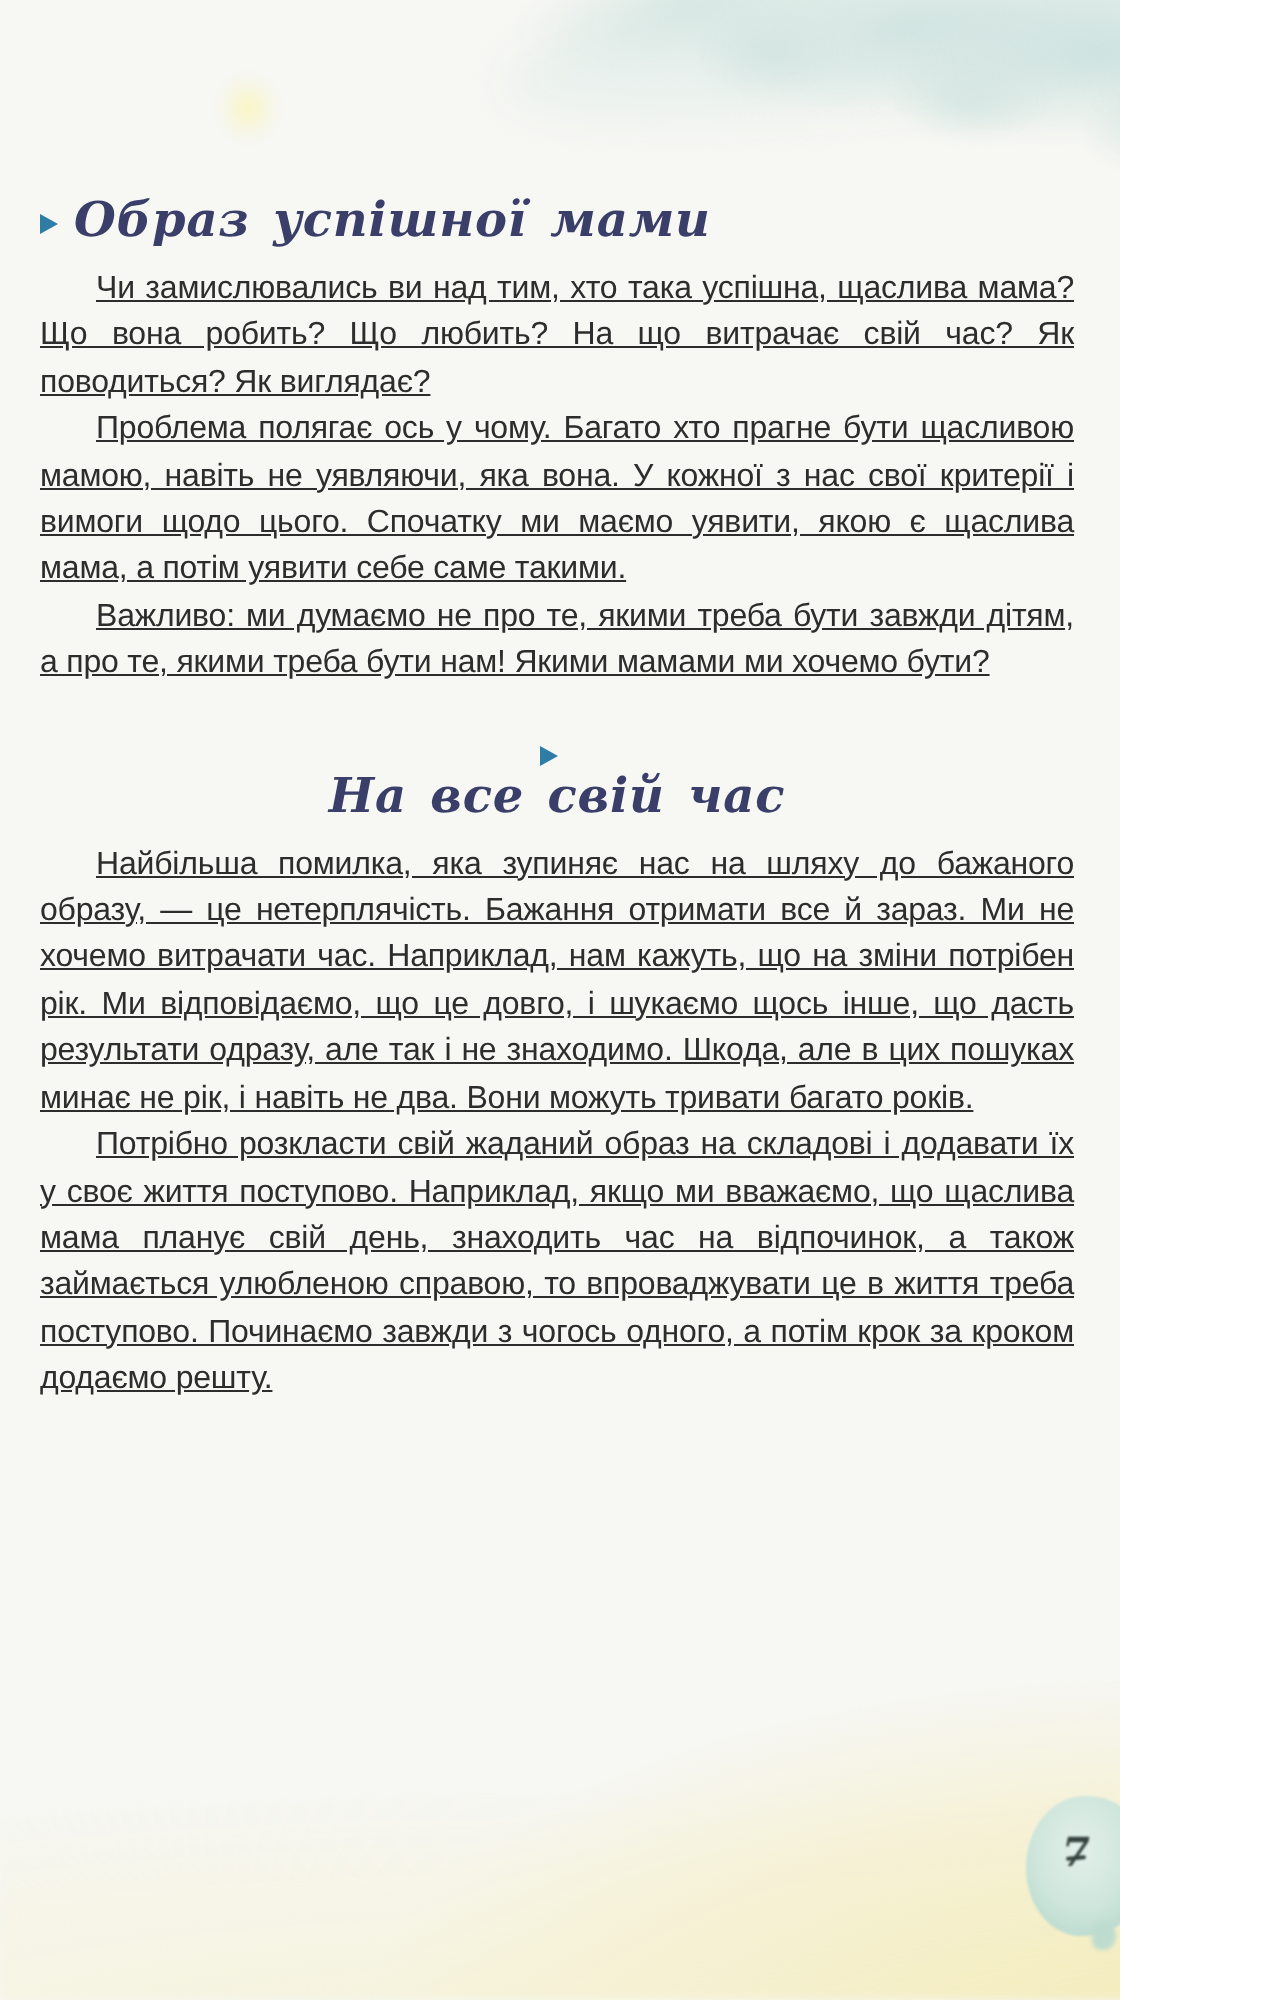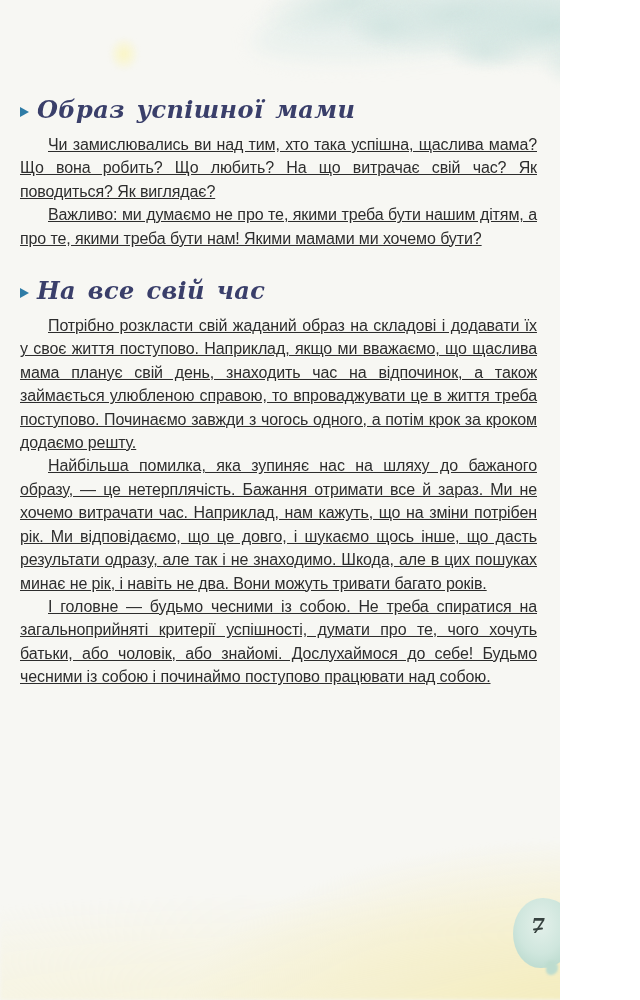--- a/index.html
+++ b/index.html
@@ -73,21 +73,21 @@
   }
   .heading {
     display: flex; align-items: center;
     margin: 0 0 8px 0;
     font-family: "DejaVu Serif", serif;
     font-style: italic; font-weight: 600;
     font-size: 24px; line-height: 30px;
     letter-spacing: 0.4px; word-spacing: 3px;
     color: var(--heading-color, #3a3f6a);
   }
-  .section-time .heading { margin-top: 26px; }
+  .section-time .heading { margin-top: 26px; flex-direction: column; }
   .arrow {
     display: inline-block; flex: 0 0 auto;
     width: 0; height: 0;
     border-left: 9px solid var(--arrow-color, #2f7ca6);
     border-top: 5.5px solid transparent;
     border-bottom: 5.5px solid transparent;
     margin-right: 8px; margin-top: 3px;
   }
   .content p { margin: 0; text-indent: 28px; text-align: justify; text-decoration: underline; }
   
@@ -138,31 +138,31 @@
   <div class="deco bottom-wash"></div>
 
   <main class="content">
 
     <section class="section-image">
       <h2 class="heading">
         <span class="arrow"></span>
         <span>Образ успішної мами</span>
       </h2>
       <p>Чи замислювались ви над тим, хто така успішна, щаслива мама? Що вона робить? Що любить? На що витрачає свій час? Як поводиться? Як виглядає?</p>
-      <p>Важливо: ми думаємо не про те, якими треба бути нашим дітям, а про те, якими треба бути нам! Якими мамами ми хочемо бути?</p>
+      <p>Проблема полягає ось у чому. Багато хто прагне бути щасливою мамою, навіть не уявляючи, яка вона. У кожної з нас свої критерії і вимоги щодо цього. Спочатку ми маємо уявити, якою є щаслива мама, а потім уявити себе саме такими.</p>
+      <p>Важливо: ми думаємо не про те, якими треба бути завжди дітям, а про те, якими треба бути нам! Якими мамами ми хочемо бути?</p>
     </section>
 
     <section class="section-time">
       <h2 class="heading">
         <span class="arrow"></span>
         <span>На все свій час</span>
       </h2>
+      <p>Найбільша помилка, яка зупиняє нас на шляху до бажаного образу, — це нетерплячість. Бажання отримати все й зараз. Ми не хочемо витрачати час. Наприклад, нам кажуть, що на зміни потрібен рік. Ми відповідаємо, що це довго, і шукаємо щось інше, що дасть результати одразу, але так і не знаходимо. Шкода, але в цих пошуках минає не рік, і навіть не два. Вони можуть тривати багато років.</p>
       <p>Потрібно розкласти свій жаданий образ на складові і додавати їх у своє життя поступово. Наприклад, якщо ми вважаємо, що щаслива мама планує свій день, знаходить час на відпочинок, а також займається улюбленою справою, то впроваджувати це в життя треба поступово. Починаємо завжди з чогось одного, а потім крок за кроком додаємо решту.</p>
-      <p>Найбільша помилка, яка зупиняє нас на шляху до бажаного образу, — це нетерплячість. Бажання отримати все й зараз. Ми не хочемо витрачати час. Наприклад, нам кажуть, що на зміни потрібен рік. Ми відповідаємо, що це довго, і шукаємо щось інше, що дасть результати одразу, але так і не знаходимо. Шкода, але в цих пошуках минає не рік, і навіть не два. Вони можуть тривати багато років.</p>
-      <p>І головне — будьмо чесними із собою. Не треба спиратися на загальноприйняті критерії успішності, думати про те, чого хочуть батьки, або чоловік, або знайомі. Дослухаймося до себе! Будьмо чесними із собою і починаймо поступово працювати над собою.</p>
     </section>
 
   </main>
 
   <div class="deco dot-bottom"></div>
   <div class="pagenum-blob">
     <span class="seven">7</span>
     <span class="seven-bar"></span>
   </div>
   <div class="deco blob-tail"></div>

